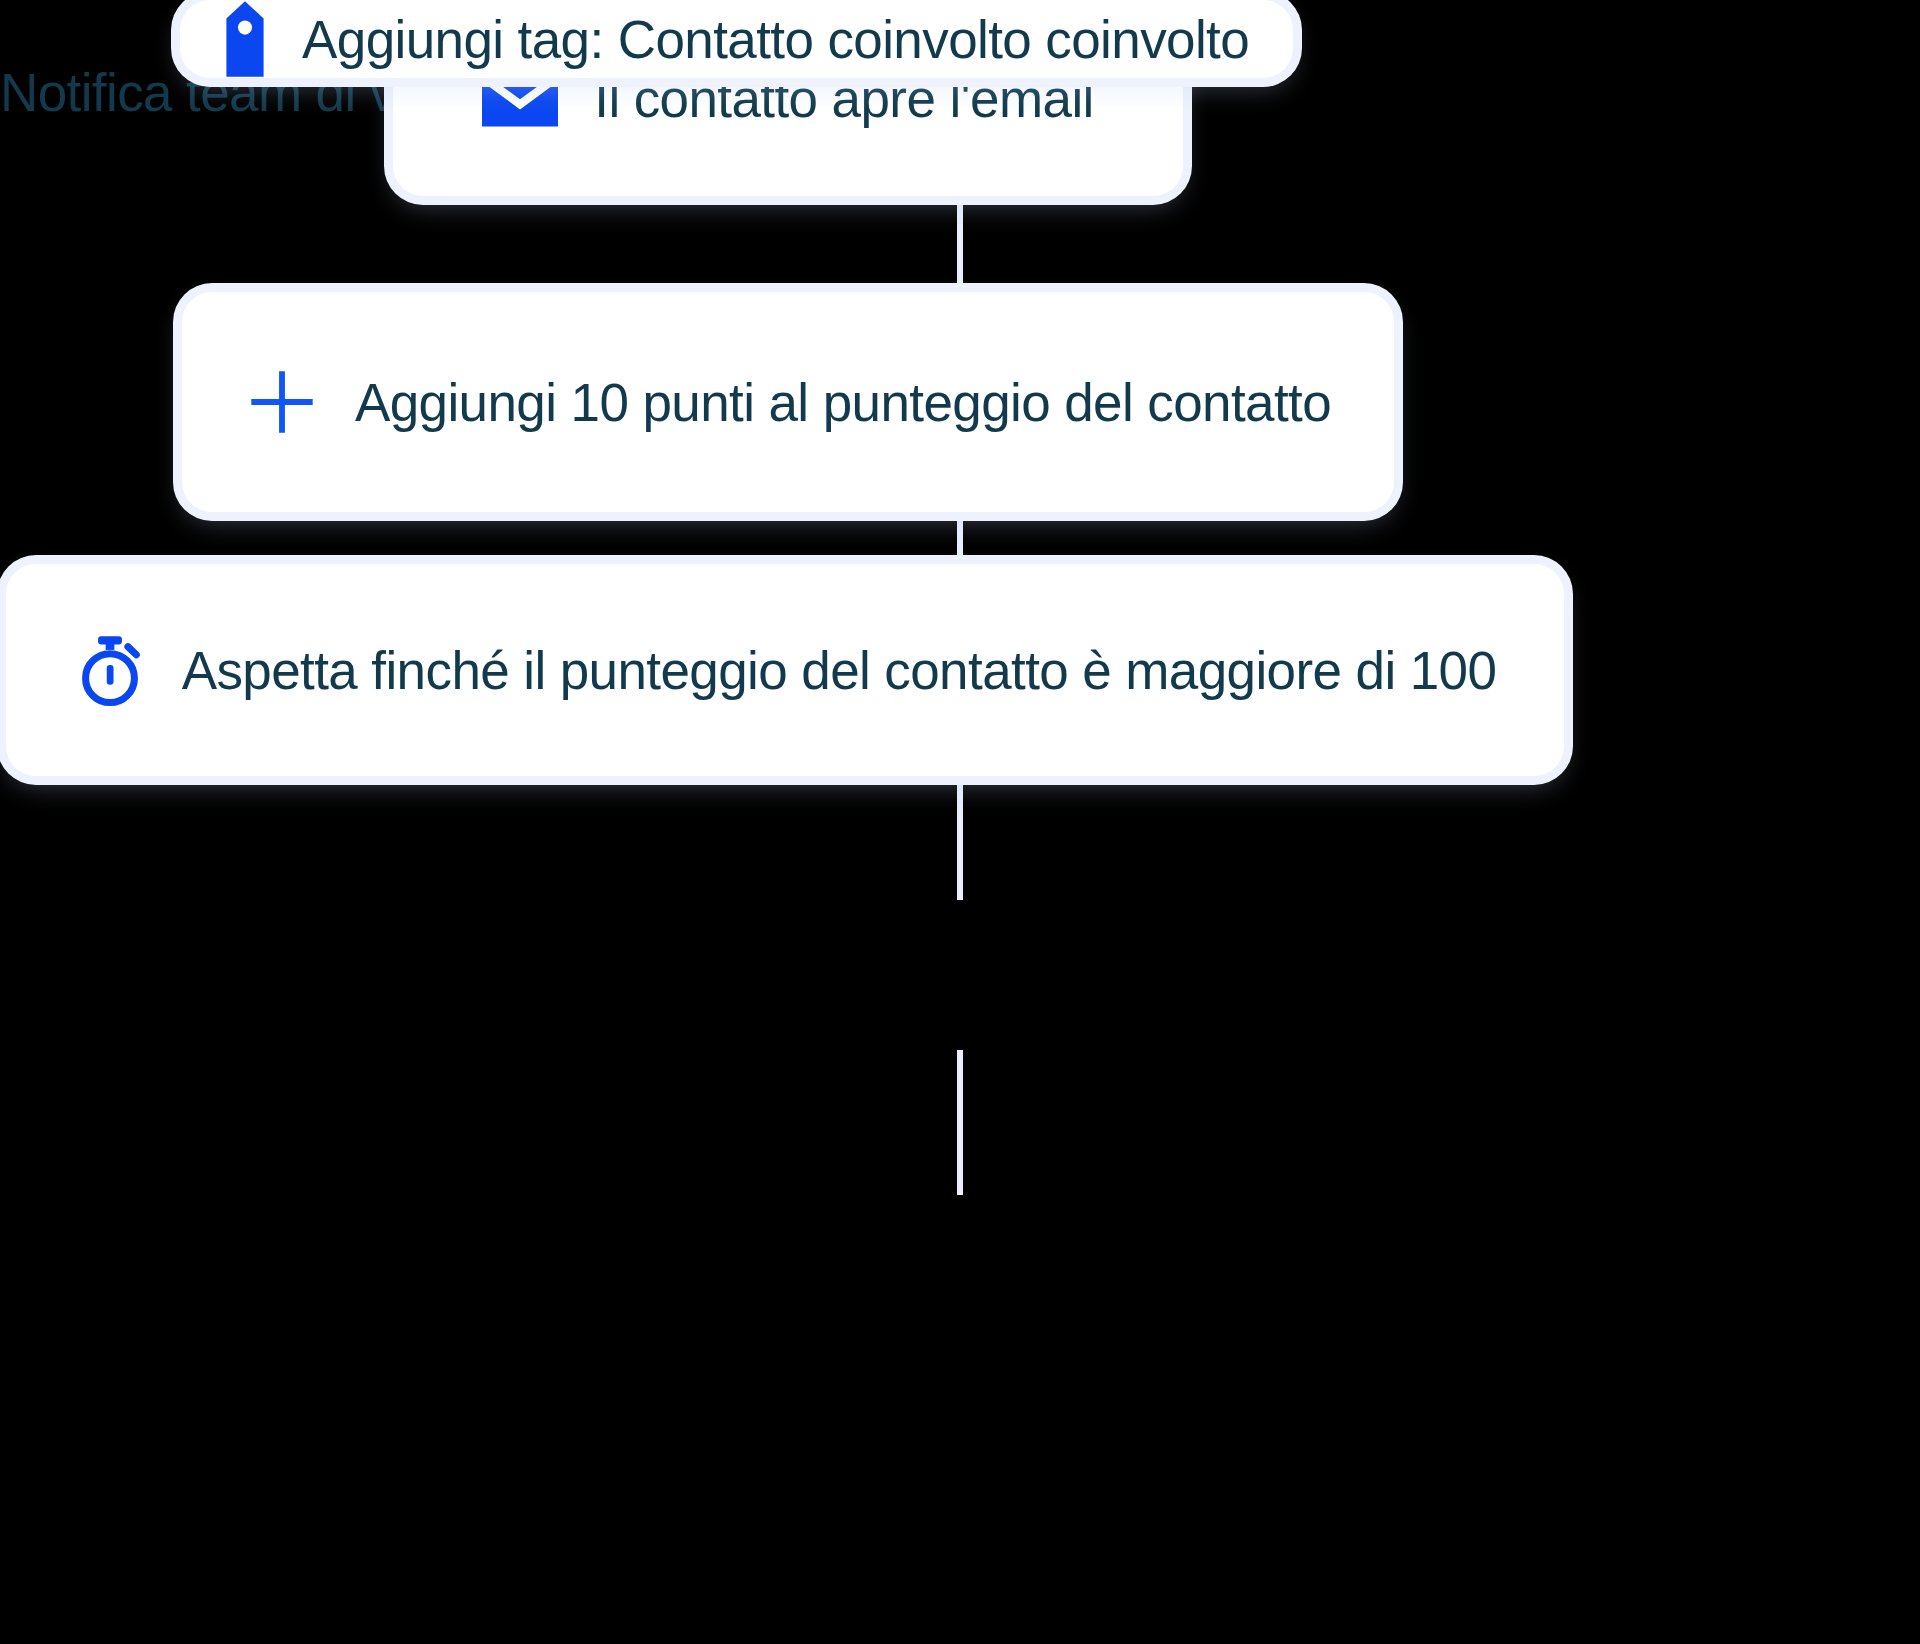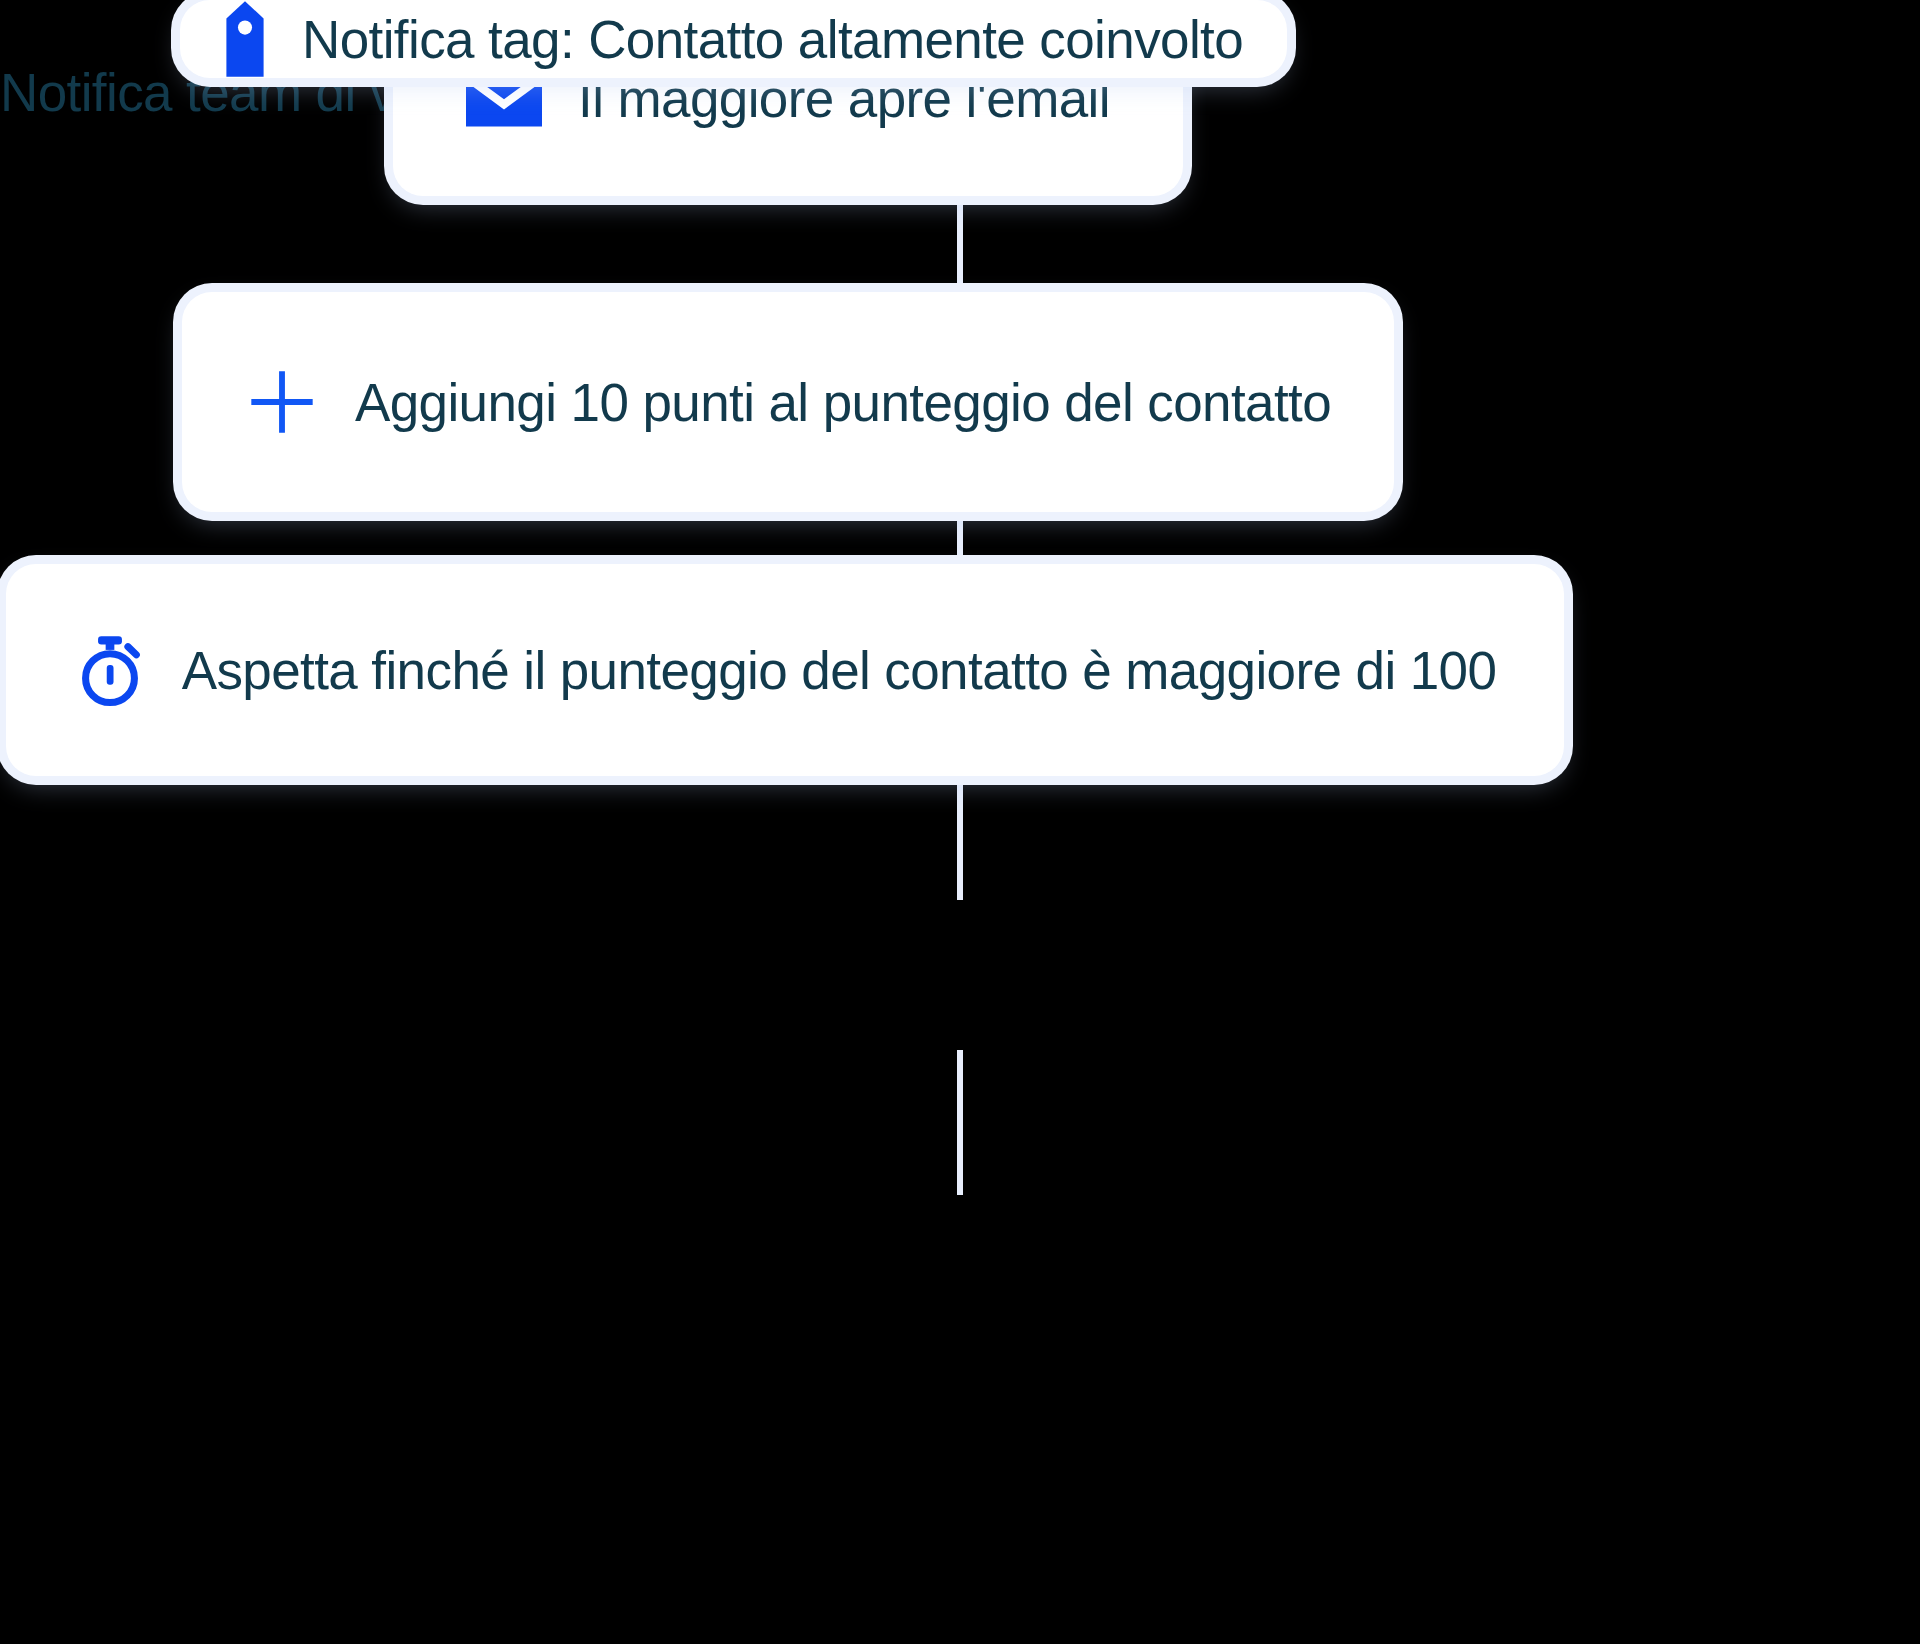--- a/index.html
+++ b/index.html
@@ -119,21 +119,21 @@
   <div class="nodes">
 
     <div class="node" id="node-email">
       <div class="inner">
         <span class="icon-wrap">
           <svg class="ico" width="76" height="58" viewBox="0 0 24 18" aria-hidden="true">
             <path fill="#0b47f0" d="M0 0h24v18H0z"></path>
             <path fill="#ffffff" d="M0 0.6 12 9.4 24 0.6v3.2L12 12.6 0 3.8z"></path>
           </svg>
         </span>
-        <span class="node-label">Il maggiore apre l'email</span>
+        <span class="node-label">Il contatto apre l'email</span>
       </div>
     </div>
 
     <div class="node" id="node-score">
       <div class="inner">
         <span class="icon-wrap">
           <svg class="ico" width="74" height="74" viewBox="0 0 24 24" aria-hidden="true">
             <path d="M12 3v18M3 12h18" stroke="#1157f5" stroke-width="1.9" stroke-linecap="square"></path>
           </svg>
         </span>
@@ -157,21 +157,21 @@
     </div>
 
     <div class="node" id="node-tag">
       <div class="inner">
         <span class="icon-wrap">
           <svg class="ico" width="42" height="78" viewBox="0 0 14 26" aria-hidden="true">
             <path fill="#0b47f0" d="M7 0.4 13.2 6.2V25.6H0.8V6.2z"></path>
             <circle cx="7" cy="9.2" r="2.35" fill="#ffffff"></circle>
           </svg>
         </span>
-        <span class="node-label">Notifica tag: Contatto altamente coinvolto</span>
+        <span class="node-label">Aggiungi tag: Contatto coinvolto coinvolto</span>
       </div>
     </div>
 
     <div id="node-notify">
       <div class="inner">
         <span class="icon-wrap">
           <svg class="ico" width="66" height="66" viewBox="0 0 24 24" aria-hidden="true">
             <circle cx="12" cy="12" r="11" fill="#ffffff"></circle>
             <rect x="10.75" y="5.4" width="2.5" height="9.2" rx="1.25" fill="#0b47f0"></rect>
             <circle cx="12" cy="17.6" r="1.5" fill="#0b47f0"></circle>

